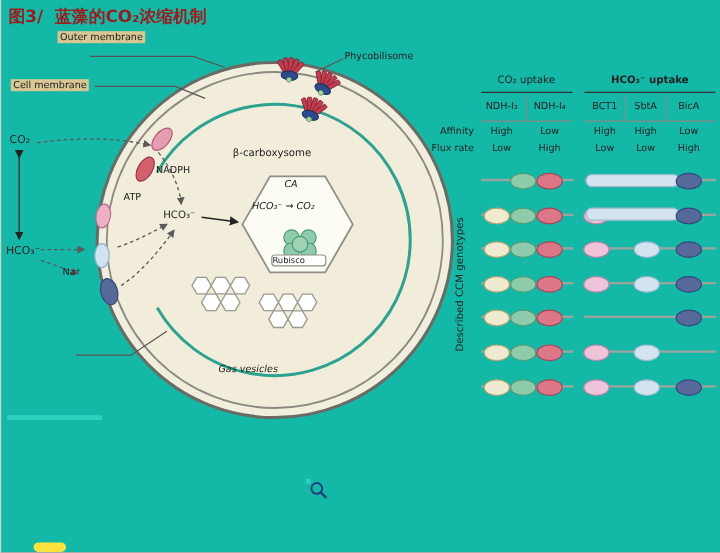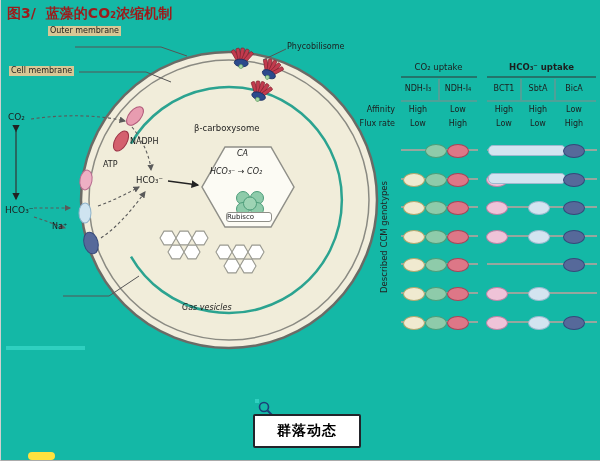--- a/index.html
+++ b/index.html
@@ -230,17 +230,14 @@
 
   <div class="rowlbl" style="top:119px;">Flux rate</div>
   <div class="val" style="left:397px;top:119px;">Low</div>
   <div class="val" style="left:437px;top:119px;">High</div>
   <div class="val" style="left:483px;top:119px;">Low</div>
   <div class="val" style="left:517px;top:119px;">Low</div>
   <div class="val" style="left:553px;top:119px;">High</div>
 
   <div class="geno-rot">Described CCM genotypes</div>
 
-  <div class="community-box">
-    <span>群落动态</span>
-  </div>
 
 </div>
 
 </body></html>

